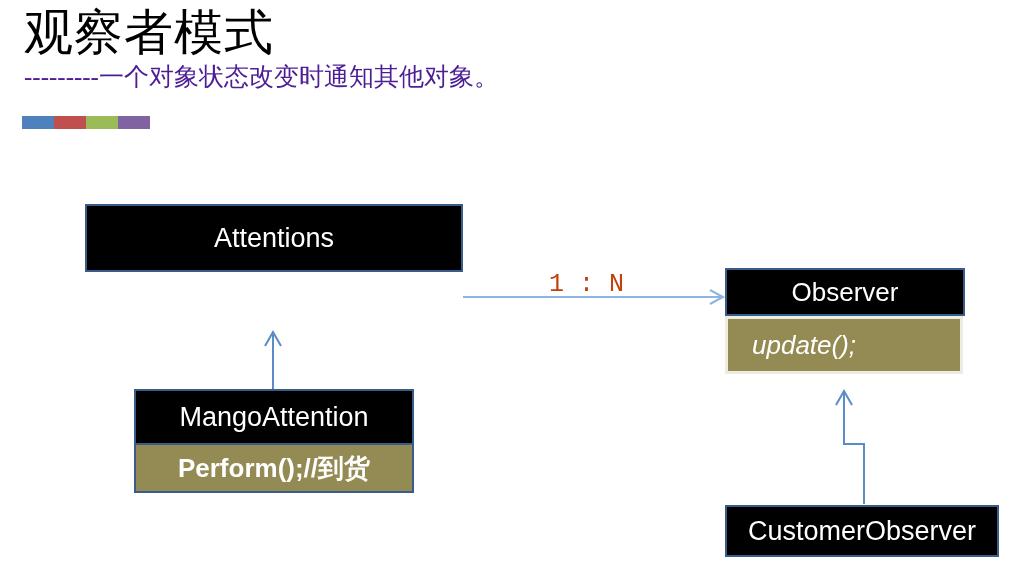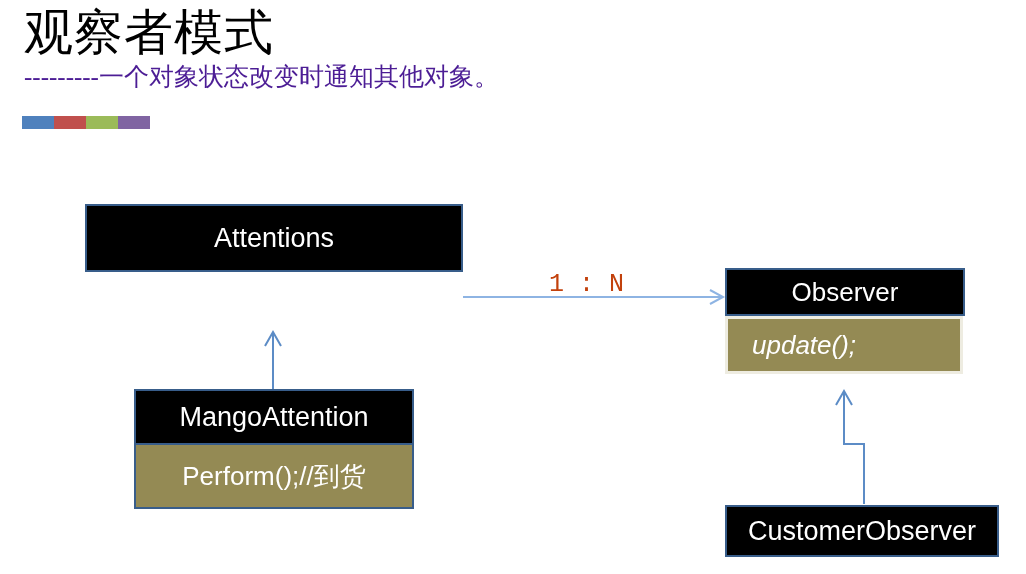--- a/index.html
+++ b/index.html
@@ -86,21 +86,21 @@
   .uml-body.center { justify-content: center; padding-left: 0; }
 
   
   #box-attentions { left: 85px; top: 204px; width: 378px; }
   #box-attentions .uml-header { height: 68px; }
   #box-attentions .uml-body   { height: 56px; }
 
   
   #box-mangoattention { left: 134px; top: 389px; width: 280px; }
   #box-mangoattention .uml-header { height: 56px; }
-  #box-mangoattention .uml-body   { height: 64px; justify-content: center; padding-left: 0; }
+  #box-mangoattention .uml-body   { height: 48px; justify-content: center; padding-left: 0; font-weight: bold; }
 
   
   #box-observer { left: 725px; top: 268px; width: 240px; }
   #box-observer .uml-header { height: 48px; font-size: 26px; }
   #box-observer .uml-body {
     height: 58px;
     width: 238px;
     margin-left: 0px;
     border: 3px solid #EEECE1;
     background: #948A54;

